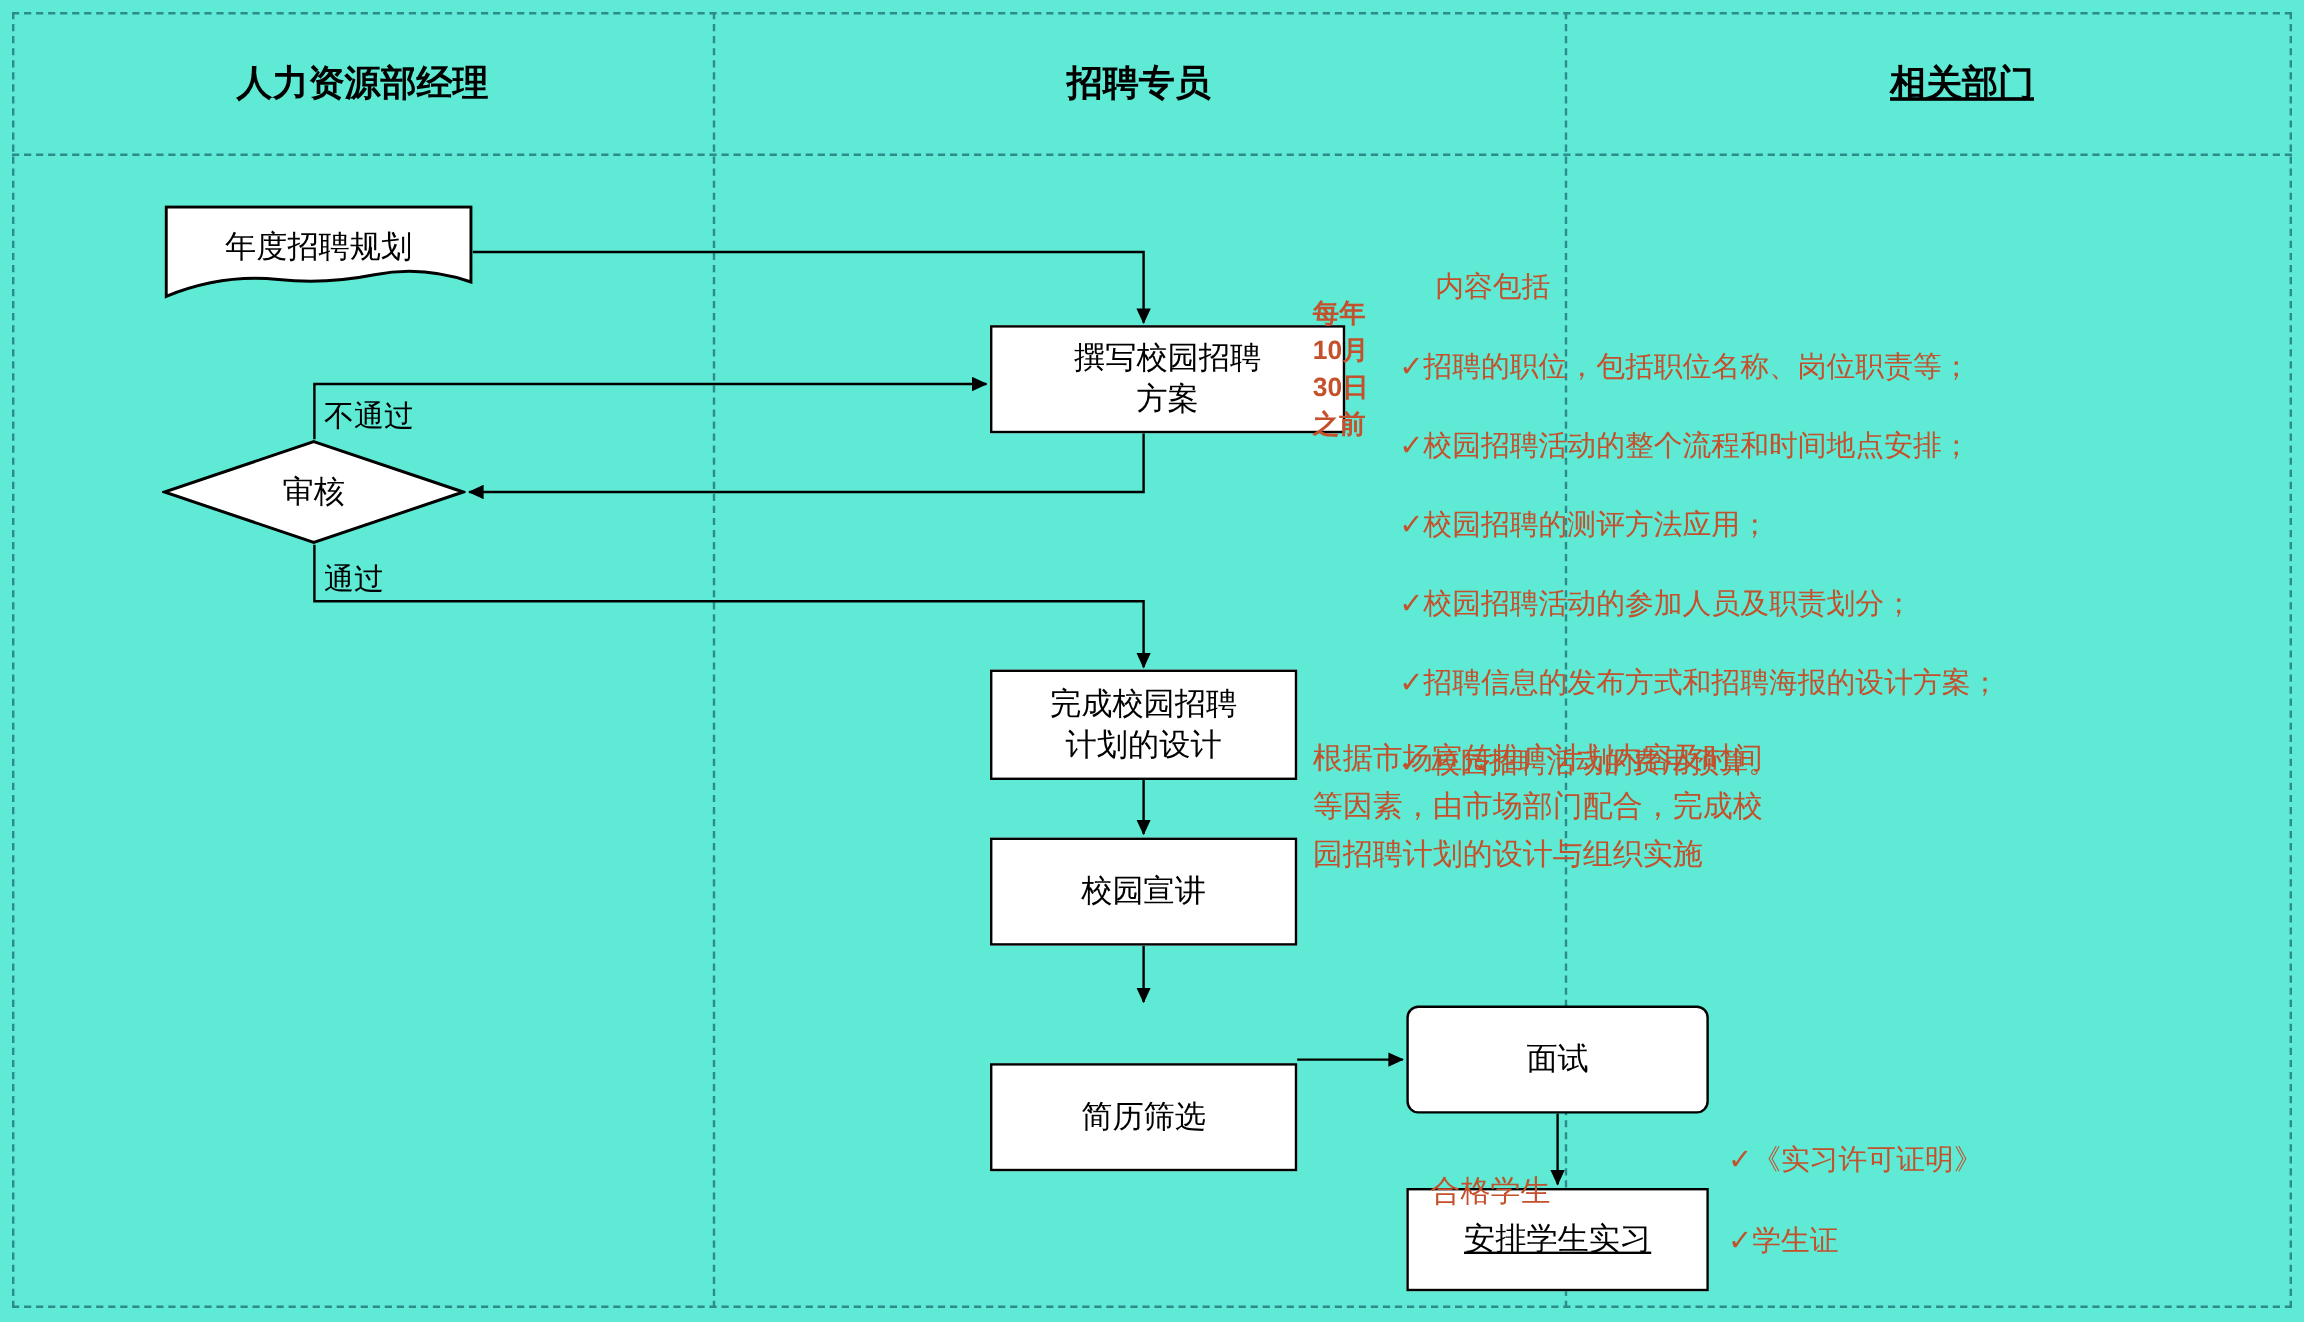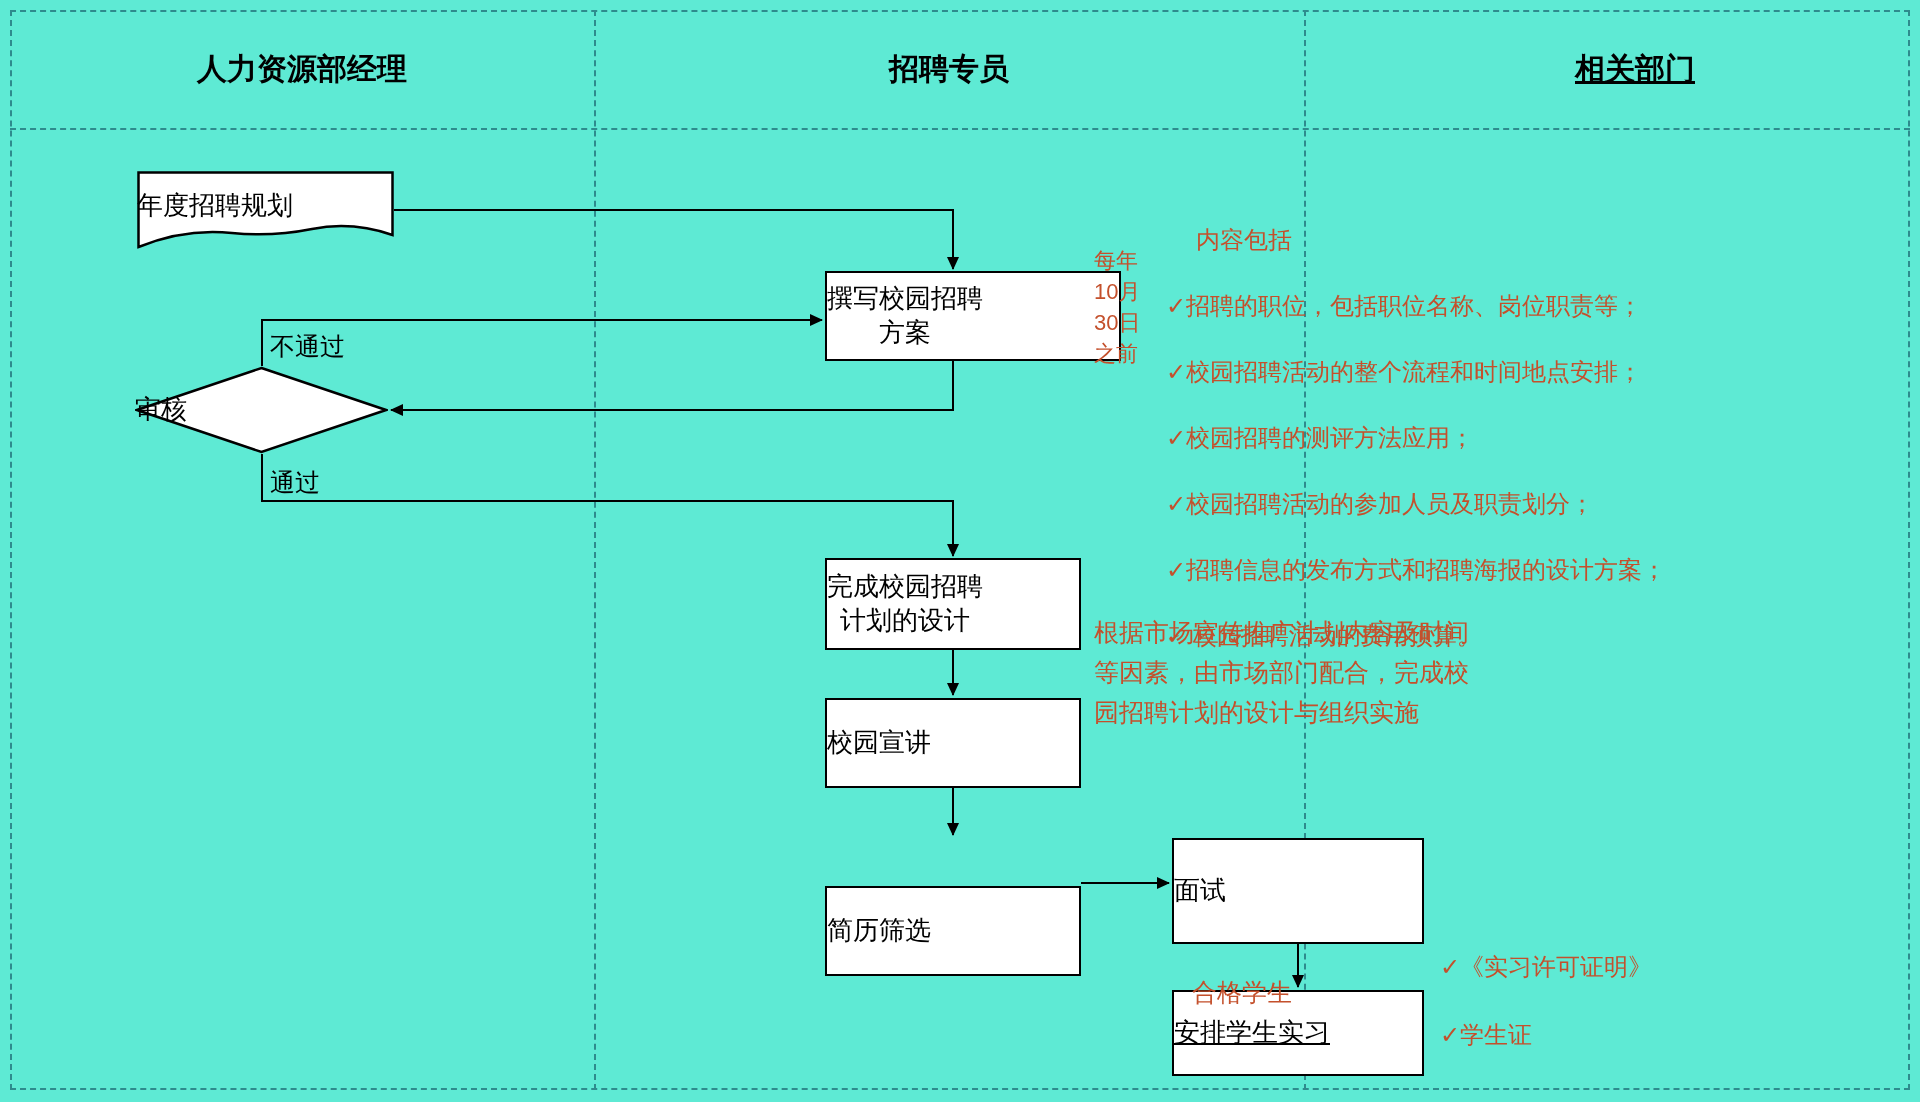--- a/index.html
+++ b/index.html
@@ -40,42 +40,42 @@
   .lh1 { left: 10px;   width: 584px; }
   .lh2 { left: 594px;  width: 710px; }
   .lh3 { left: 1332px; width: 606px; text-decoration: underline; }
 
   
   .arrows { position: absolute; left: 0; top: 0; pointer-events: none; }
 
   
   .node {
     position: absolute;
-    display: flex; align-items: center; 
+    display: flex; align-items: center; justify-content: center;
   }
   .box { background: #ffffff; border: 2.5px solid #000; }
   .node-label {
     font-size: 26px; color: #000; text-align: center;
     white-space: pre-line; line-height: 1.3;
     position: relative; z-index: 2;
   }
   .shape-svg { position: absolute; left: 0; top: 0; width: 100%; height: 100%; z-index: 1; }
   .doc-shape .node-label { padding-bottom: 18px; }
 
   
   .edge-label { position: absolute; font-size: 25px; color: #000; white-space: nowrap; }
   .edge-label.orange { color: var(--annotation, #c4502c); }
 
   
   .annotation {
     position: absolute;
     color: var(--annotation, #c4502c);
     white-space: pre-line;
   }
-  .deadline { left: 1094px; top: 245px; font-size: 22px; line-height: 31px; }
+  .deadline { left: 1094px; top: 245px; font-size: 22px; line-height: 31px; font-weight: bold; }
   .plan-contents { left: 1166px; top: 190px; font-size: 24px; line-height: 33px; }
   .pc-title { padding-left: 30px; }
   .market-note { left: 1094px; top: 612px; font-size: 25px; line-height: 40px; }
   .internship-note { left: 1440px; top: 916px; font-size: 24px; line-height: 34px; }
 </style>
 </head>
 <body>
 
 <div class="canvas">
 
@@ -129,21 +129,21 @@
   </div>
 
   <div class="node box" style="left:825px; top:698px; width:256px; height:90px;">
     <span class="node-label">校园宣讲</span>
   </div>
 
   <div class="node box" style="left:825px; top:886px; width:256px; height:90px;">
     <span class="node-label">简历筛选</span>
   </div>
 
-  <div class="node box" style="left:1172px; top:838px; width:252px; height:106px;">
+  <div class="node box" style="left:1172px; top:838px; width:252px; height:90px;border-radius:10px;">
     <span class="node-label">面试</span>
   </div>
 
   <div class="node box" style="left:1172px; top:990px; width:252px; height:86px;text-decoration:underline;">
     <span class="node-label">安排学生实习</span>
   </div>
 
   <div class="edge-label" style="left:270px; top:330px;">不通过</div>
   <div class="edge-label" style="left:270px; top:466px;">通过</div>
   <div class="edge-label orange" style="left:1192px; top:932px;margin-top:44px;">合格学生</div>

